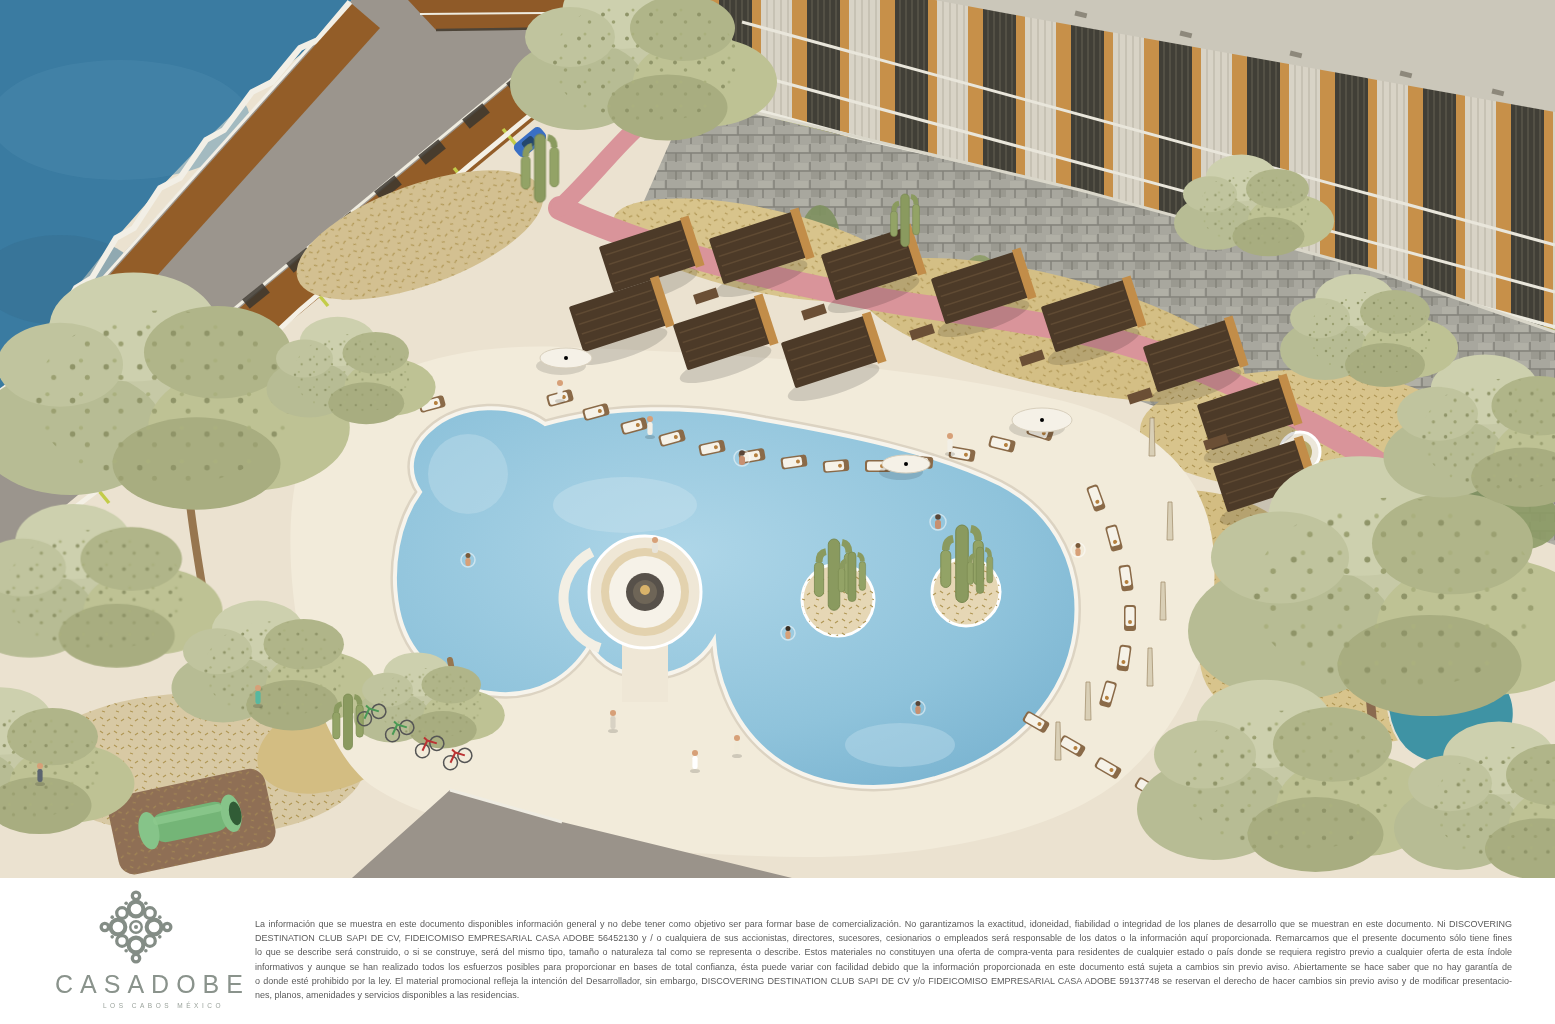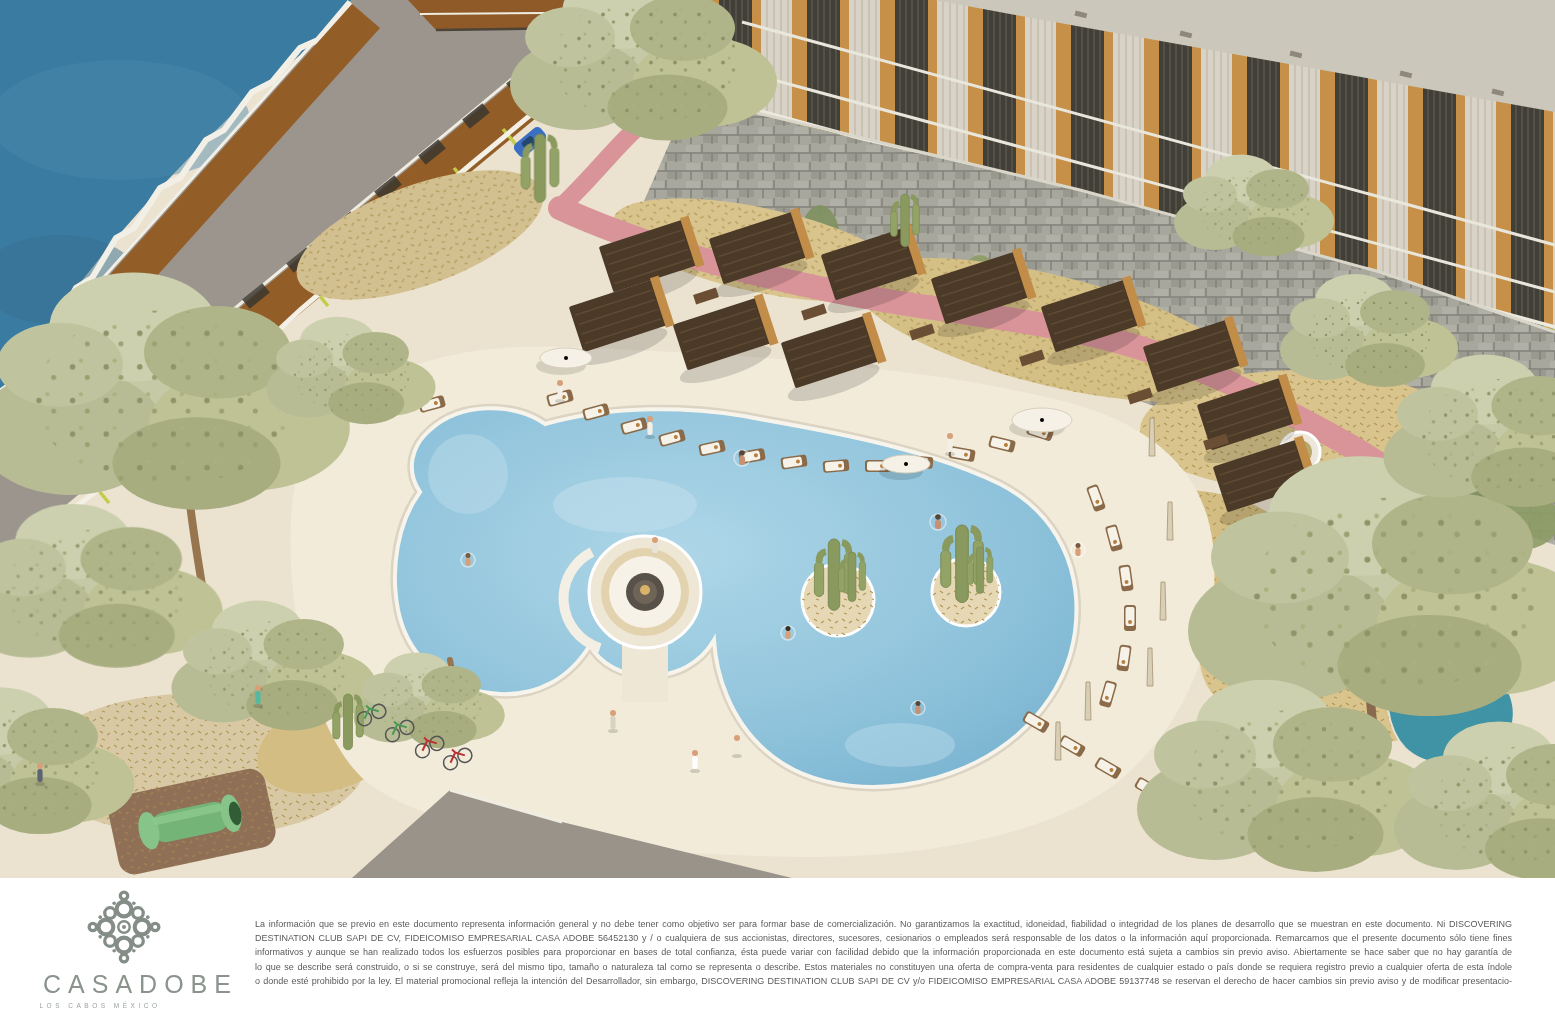--- a/index.html
+++ b/index.html
@@ -1,21 +1,21 @@
 <!DOCTYPE html>
 <html><head>
 <meta charset="utf-8">
 <style>
   html,body{margin:0;padding:0;background:#ffffff;}
   .canvas{position:relative;width:1555px;height:1024px;overflow:hidden;background:#ffffff;
           font-family:"Liberation Sans",sans-serif;}
   .render{position:absolute;left:0;top:0;width:1555px;height:878px;}
   .render svg{display:block;}
   .footer{position:absolute;left:0;top:878px;width:1555px;height:146px;background:#ffffff;}
-  .logo{position:absolute;left:36px;top:8px;width:176px;text-align:left;}
+  .logo{position:absolute;left:48px;top:8px;width:176px;text-align:right;}
   .logo-mark{display:block;margin:0 auto;}
   .wordmark{margin-top:2px;font-size:25px;letter-spacing:7px;color:#8a938c;font-weight:400;
             white-space:nowrap;text-indent:7px;}
   .tagline{margin-top:3px;font-size:6.5px;letter-spacing:3.5px;color:#9aa29b;text-indent:3.5px;}
   .disclaimer{position:absolute;left:255px;top:39px;width:1257px;color:#5a5a5a;
               font-size:9px;line-height:14.2px;}
   .jline{margin:0;text-align:justify;text-align-last:justify;}
   .jline.last{text-align:justify;text-align-last:left;}
 </style>
 </head>
@@ -531,20 +531,21 @@
               <circle cx="21" cy="62" r="2.2"></circle>
             <circle cx="21" cy="38" r="2.2"></circle>
               <circle cx="38" cy="21" r="2.2"></circle>
           </g>
         </g>
       </svg>
       <div class="wordmark">CASADOBE</div>
       <div class="tagline">LOS CABOS MÉXICO</div>
     </div>
     <div class="disclaimer">
-      <p class="jline">La información que se previo en este documento representa información general y no debe tener como objetivo ser para formar base de comercialización. No garantizamos la exactitud, idoneidad, fiabilidad o integridad de los planes de desarrollo que se muestran en este documento.  Ni DISCOVERING</p>
+      <p class="jline">La información que se muestra en este documento disponibles información general y no debe tener como objetivo ser para formar base de comercialización. No garantizamos la exactitud, idoneidad, fiabilidad o integridad de los planes de desarrollo que se muestran en este documento.  Ni DISCOVERING</p>
       <p class="jline">DESTINATION CLUB SAPI DE CV, FIDEICOMISO EMPRESARIAL CASA ADOBE 56452130 y / o cualquiera de sus accionistas, directores, sucesores, cesionarios o empleados será responsable de los datos o la información aquí proporcionada. Remarcamos que el presente documento sólo tiene fines</p>
+      <p class="jline">lo que se describe será construido, o si se construye, será del mismo tipo, tamaño o naturaleza tal como se representa o describe.  Estos materiales no constituyen una oferta de compra-venta para residentes de cualquier estado o país donde se requiera registro previo a cualquier oferta de esta índole</p>
       <p class="jline">informativos y aunque se han realizado todos los esfuerzos posibles para proporcionar en bases de total confianza, ésta puede variar con facilidad debido que la información proporcionada en este documento está sujeta a cambios sin previo aviso. Abiertamente se hace saber que no hay garantía de</p>
-      <p class="jline">lo que se describe será construido, o si se construye, será del mismo tipo, tamaño o naturaleza tal como se representa o describe.  Estos materiales no constituyen una oferta de compra-venta para residentes de cualquier estado o país donde se requiera registro previo a cualquier oferta de esta índole</p>
       <p class="jline">o donde esté prohibido por la ley. El material promocional refleja la intención del Desarrollador, sin embargo, DISCOVERING DESTINATION CLUB SAPI DE CV y/o FIDEICOMISO EMPRESARIAL CASA ADOBE 59137748 se reservan el derecho de hacer cambios sin previo aviso y de modificar presentacio-</p>
+      <p class="jline last">nes, planos, amenidades y servicios disponibles a las residencias.</p>
     </div>
   </div>
 </div>
 
 </body></html>

